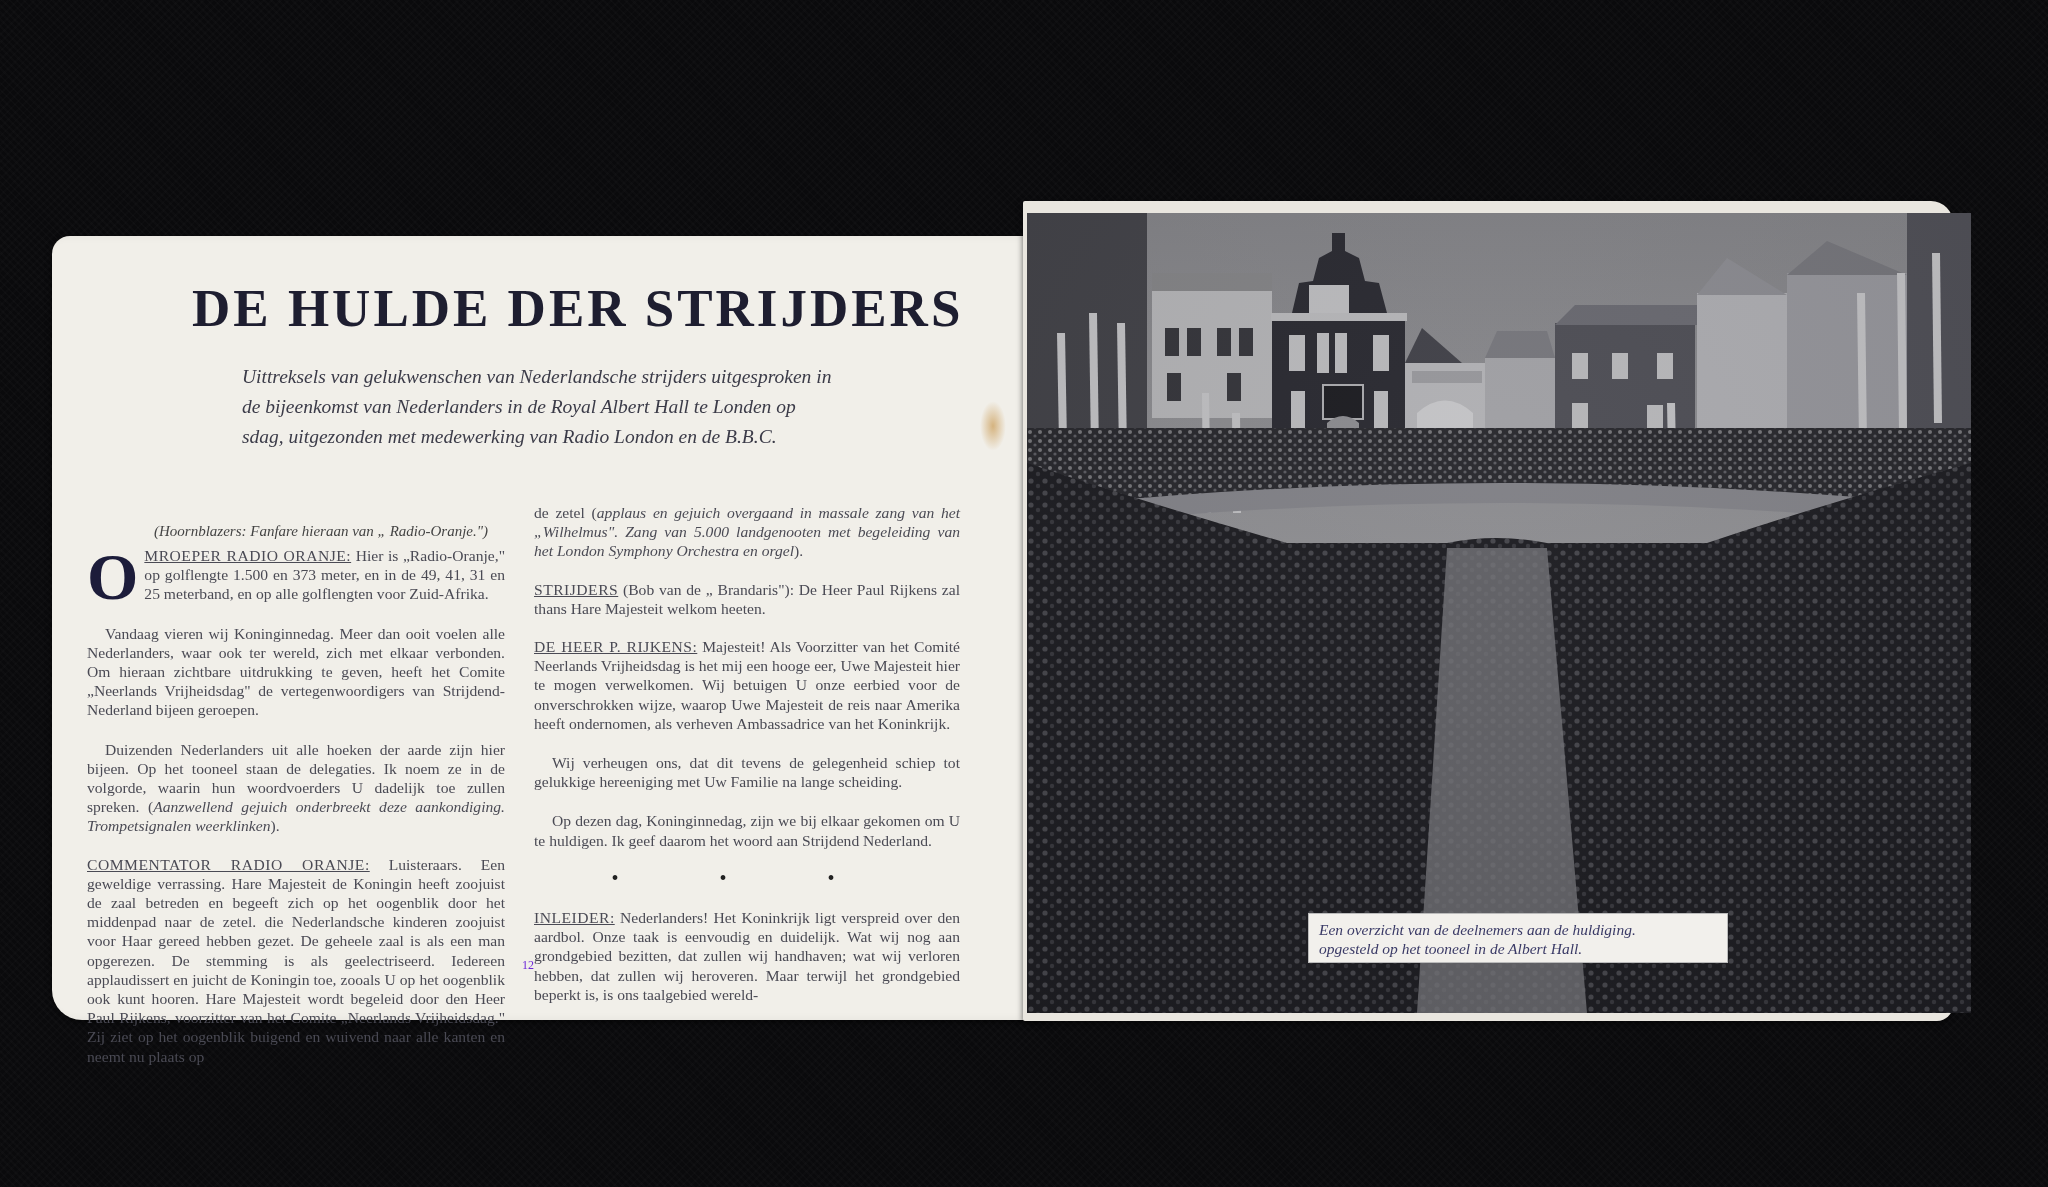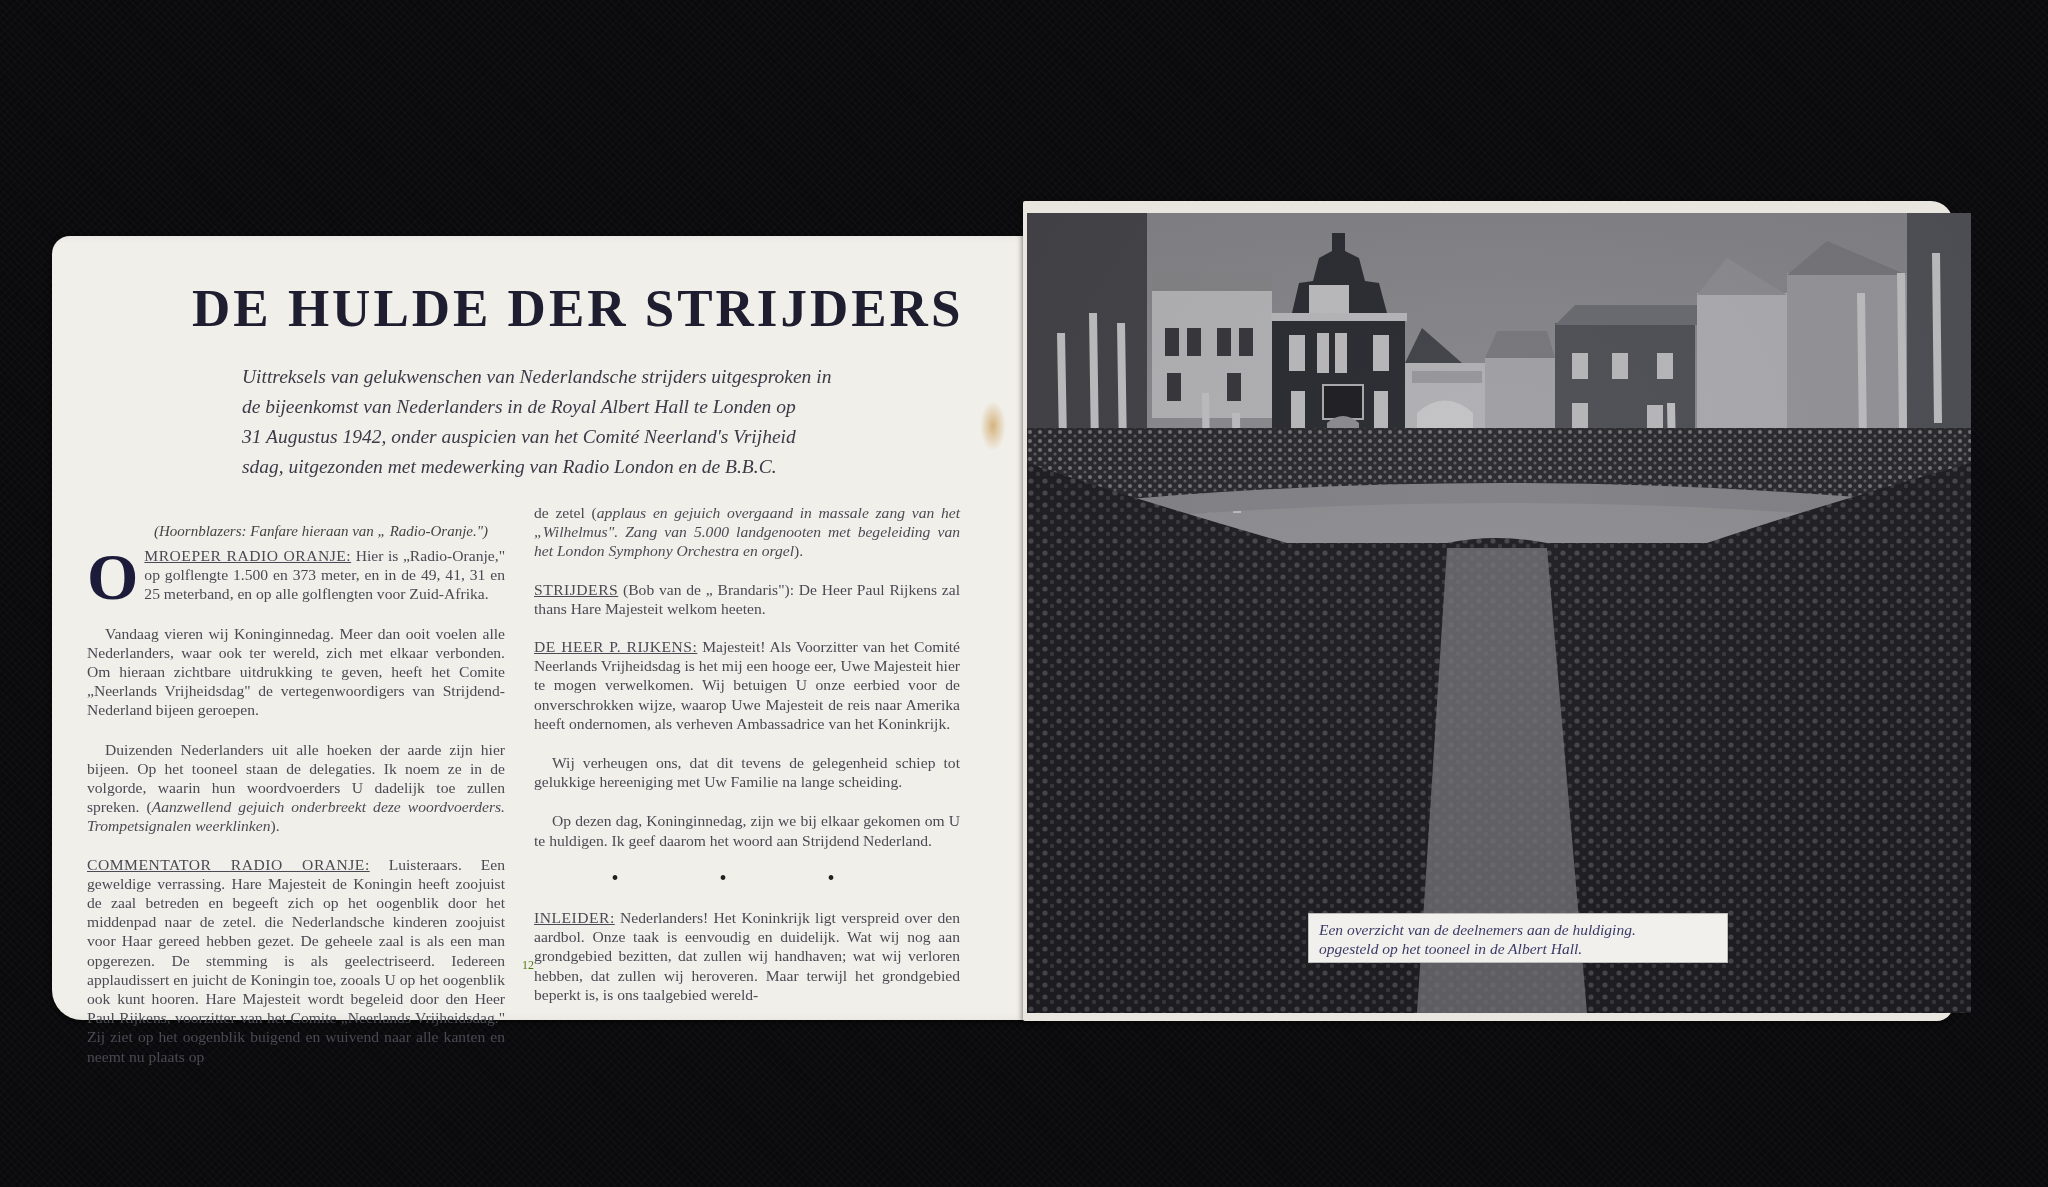--- a/index.html
+++ b/index.html
@@ -56,21 +56,21 @@
     .em { font-style: italic; }
     .dropcap-wrap { position: relative; padding-left: 0; }
     .dropcap {
       float: left; font-size: 66px; line-height: 54px; font-weight: bold;
       color: #1c1c3a; margin: 4px 6px 0 0;
     }
     .dots {
       text-align: center; letter-spacing: 48px; font-size: 20px; margin: 8px 0 20px 0; color: #222;
     }
     .page-number {
-      position: absolute; left: 470px; top: 722px; font-size: 12px; color: #4d7c0f;
+      position: absolute; left: 470px; top: 722px; font-size: 12px; color: #6d28d9;
     }
 
     
     .page-right {
       position: absolute; left: 1023px; top: 201px; width: 930px; height: 820px;
       background: #e9e6df;
       border-radius: 2px 22px 16px 2px;
       box-shadow: 0 2px 6px rgba(0,0,0,0.6);
     }
     .photo {
@@ -90,32 +90,31 @@
 <body>
 
 <div class="booklet">
 
   <div class="page-left">
     <div class="title">DE HULDE DER STRIJDERS</div>
 
     <div class="intro">
       <div>Uittreksels van gelukwenschen van Nederlandsche strijders uitgesproken in</div>
       <div>de bijeenkomst van Nederlanders in de Royal Albert Hall te Londen op</div>
-      <div>31 Augustus 1942, onder auspicien van het Comité Neerland's Vrijheid</div>
       <div>sdag, uitgezonden met medewerking van Radio London en de B.B.C.</div>
     </div>
 
     <div class="stage-dir-top">(Hoornblazers: Fanfare hieraan van „ Radio-Oranje.")</div>
 
     <div class="col col-left">
       <div class="para tight dropcap-wrap">
         <span class="dropcap">O</span><span class="speaker">MROEPER RADIO ORANJE:</span><span> Hier is „Radio-Oranje," op golflengte 1.500 en 373 meter, en in de 49, 41, 31 en 25 meterband, en op alle golflengten voor Zuid-Afrika.</span>
       </div>
       <div class="para tight indent">Vandaag vieren wij Koninginnedag. Meer dan ooit voelen alle Nederlanders, waar ook ter wereld, zich met elkaar verbonden. Om hieraan zichtbare uitdrukking te geven, heeft het Comite „Neerlands Vrijheidsdag" de vertegenwoordigers van Strijdend-Nederland bijeen geroepen.</div>
-      <div class="para indent"><span>Duizenden Nederlanders uit alle hoeken der aarde zijn hier bijeen. Op het tooneel staan de delegaties. Ik noem ze in de volgorde, waarin hun woordvoerders U dadelijk toe zullen spreken. (</span><span class="em">Aanzwellend gejuich onderbreekt deze woordvoerders. Trompetsignalen weerklinken</span><span>).</span></div>
+      <div class="para indent"><span>Duizenden Nederlanders uit alle hoeken der aarde zijn hier bijeen. Op het tooneel staan de delegaties. Ik noem ze in de volgorde, waarin hun woordvoerders U dadelijk toe zullen spreken. (</span><span class="em">Aanzwellend gejuich onderbreekt deze aankondiging. Trompetsignalen weerklinken</span><span>).</span></div>
       <div class="para"><span class="speaker">COMMENTATOR RADIO ORANJE:</span><span> Luisteraars. Een geweldige verrassing. Hare Majesteit de Koningin heeft zoojuist de zaal betreden en begeeft zich op het oogenblik door het middenpad naar de zetel. die Nederlandsche kinderen zoojuist voor Haar gereed hebben gezet. De geheele zaal is als een man opgerezen. De stemming is als geelectriseerd. Iedereen applaudissert en juicht de Koningin toe, zooals U op het oogenblik ook kunt hooren. Hare Majesteit wordt begeleid door den Heer Paul Rijkens, voorzitter van het Comite „Neerlands Vrijheidsdag." Zij ziet op het oogenblik buigend en wuivend naar alle kanten en neemt nu plaats op</span></div>
     </div>
 
     <div class="col col-right">
       <div class="para"><span>de zetel (</span><span class="em">applaus en gejuich overgaand in massale zang van het „Wilhelmus". Zang van 5.000 landgenooten met begeleiding van het London Symphony Orchestra en orgel</span><span>).</span></div>
       <div class="para"><span class="speaker">STRIJDERS</span><span> (Bob van de „ Brandaris"): De Heer Paul Rijkens zal thans Hare Majesteit welkom heeten.</span></div>
       <div class="para tight"><span class="speaker">DE HEER P. RIJKENS:</span><span> Majesteit! Als Voorzitter van het Comité Neerlands Vrijheidsdag is het mij een hooge eer, Uwe Majesteit hier te mogen verwelkomen. Wij betuigen U onze eerbied voor de onverschrokken wijze, waarop Uwe Majesteit de reis naar Amerika heeft ondernomen, als verheven Ambassadrice van het Koninkrijk.</span></div>
       <div class="para tight indent">Wij verheugen ons, dat dit tevens de gelegenheid schiep tot gelukkige hereeniging met Uw Familie na lange scheiding.</div>
       <div class="para indent">Op dezen dag, Koninginnedag, zijn we bij elkaar gekomen om U te huldigen. Ik geef daarom het woord aan Strijdend Nederland.</div>
       <div class="dots">• • •</div>

